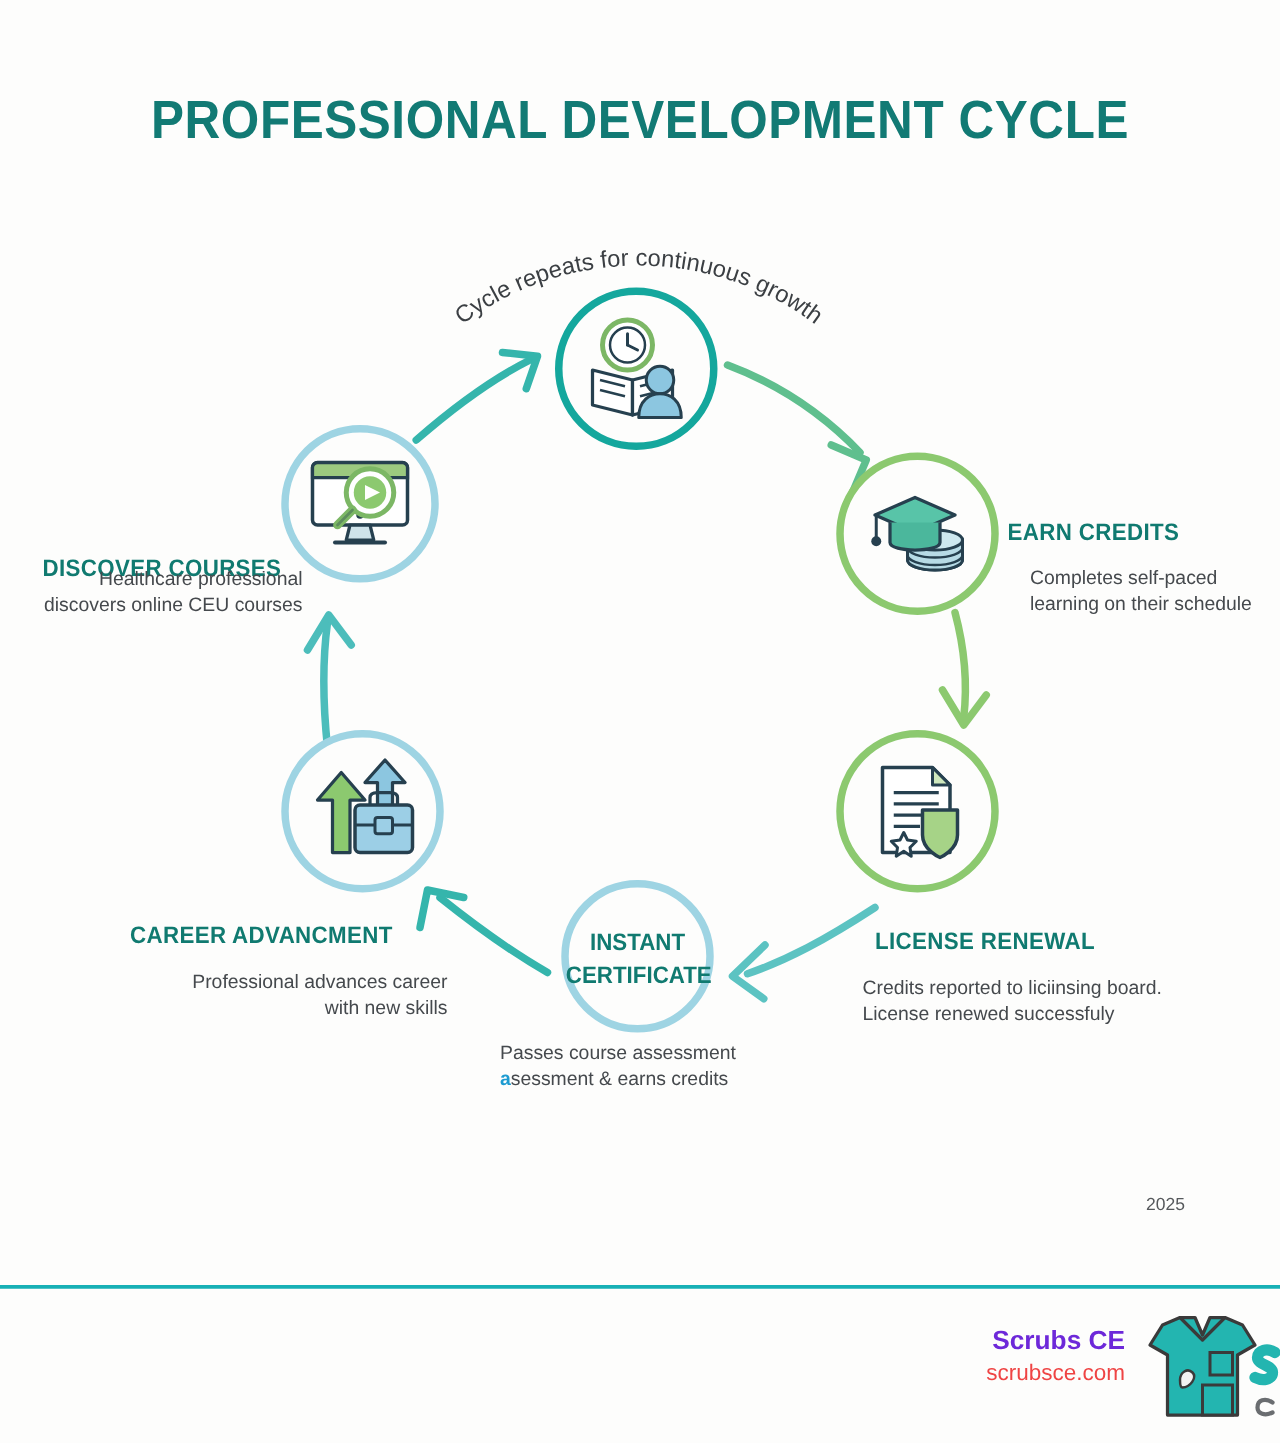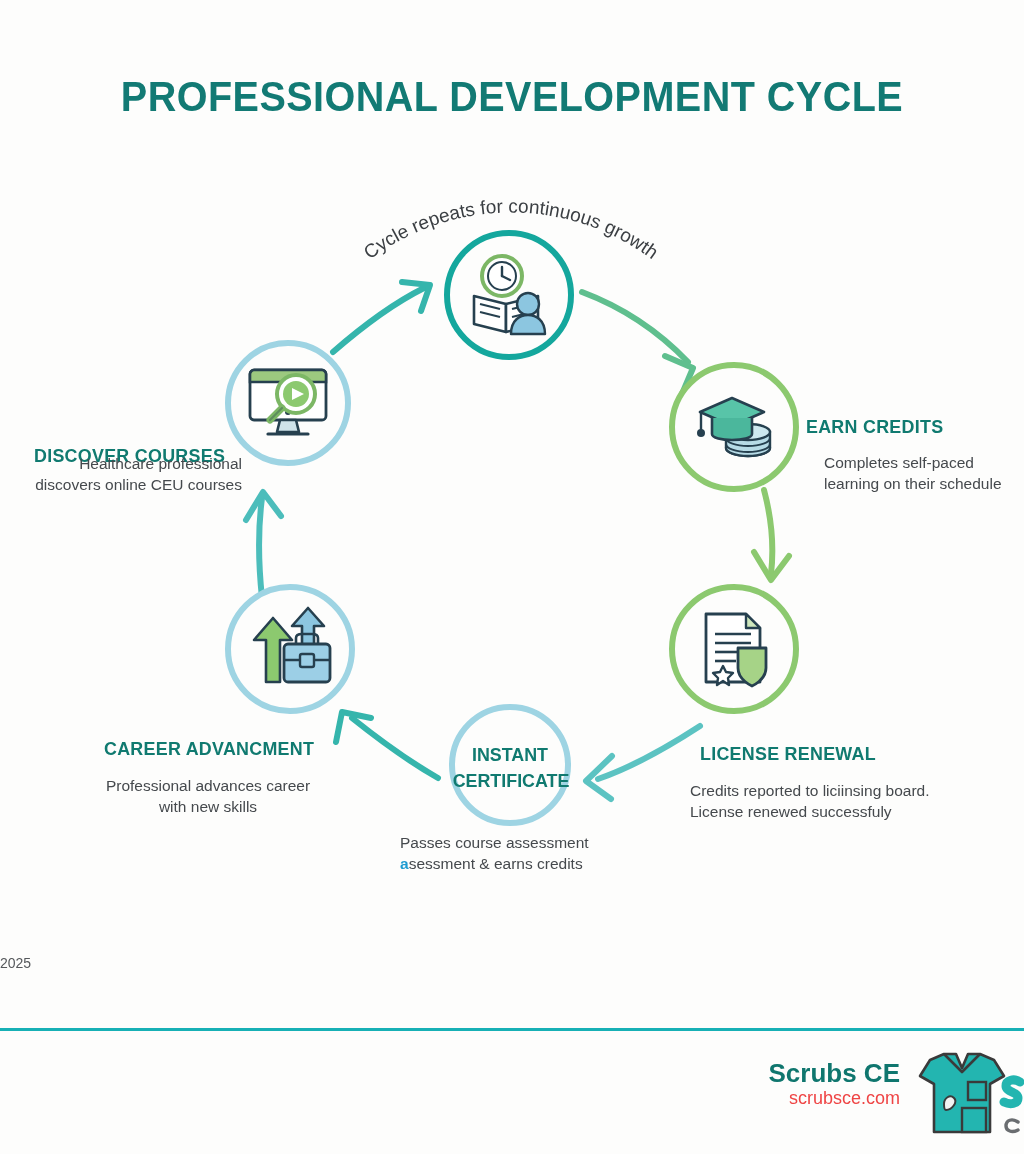--- a/index.html
+++ b/index.html
@@ -56,33 +56,33 @@
     text-align:center;
     font-weight:bold;
     font-size:19px;
     line-height:26px;
     color:#107a70;
     transform:scaleX(0.94);
   }
 
   .year{
     position:absolute;left:0;top:955px;width:948px;
-    text-align:left;font-size:14px;color:#55585b;
+    text-align:right;font-size:14px;color:#55585b;
   }
 
   .divider{
     position:absolute;left:0;top:1028px;width:1024px;height:3px;
     background:#17b0b5;
   }
 
   .brand{
     position:absolute;right:124px;top:1060px;text-align:right;
   }
   .brand-name{
-    font-weight:bold;font-size:26px;color:#0f766e;line-height:26px;
+    font-weight:bold;font-size:21px;color:#6d28d9;line-height:26px;
   }
   .brand-url{
     font-size:18px;color:#ef4444;line-height:24px;
   }
   .logo{position:absolute;right:0px;top:1048px;width:124px;height:92px;}
 </style>
 </head>
 <body>
 
 <div class="title">PROFESSIONAL DEVELOPMENT CYCLE</div>
@@ -207,21 +207,21 @@
   <div class="ring ring-blue" style="left:225px;top:584px;width:130px;height:130px;"></div>
   <svg class="node-icon" style="left:246px;top:604px;" width="88" height="88" viewBox="0 0 88 88">
     <path d="M20,78 L20,36 L8,36 L27,14 L46,36 L34,36 L34,78 Z" fill="#8cc96f" stroke="#26404f" stroke-width="2.6" stroke-linejoin="round"></path>
     <path d="M56,46 L56,22 L46,22 L62,4 L78,22 L68,22 L68,46 Z" fill="#8cc6e0" stroke="#26404f" stroke-width="2.6" stroke-linejoin="round"></path>
     <path d="M50,40 L50,34 C50,31 53,30 56,30 L66,30 C69,30 72,31 72,34 L72,40" fill="none" stroke="#26404f" stroke-width="2.6" stroke-linejoin="round"></path>
     <rect x="38" y="40" width="46" height="38" rx="4" fill="#9ccfe6" stroke="#26404f" stroke-width="2.8"></rect>
     <line x1="38" y1="56" x2="84" y2="56" stroke="#26404f" stroke-width="2.4"></line>
     <rect x="54" y="50" width="14" height="13" rx="2" fill="#9ccfe6" stroke="#26404f" stroke-width="2.4"></rect>
   </svg>
   <div class="lbl" style="left:104px;top:738px;transform-origin:left center;">CAREER ADVANCMENT</div>
-  <div class="desc" style="left:58px;top:775px;width:300px;text-align:center;">
+  <div class="desc" style="left:58px;top:775px;width:300px;text-align:right;">
     <span>Professional advances career</span><br>
     <span>with new skills</span>
   </div>
 </div>
 
 <div class="node">
   <div class="ring ring-blue" style="left:225px;top:340px;width:126px;height:126px;"></div>
   <svg class="node-icon" style="left:244px;top:364px;" width="88" height="80" viewBox="0 0 88 80">
     <rect x="6" y="6" width="76" height="50" rx="4" fill="#ffffff" stroke="#26404f" stroke-width="2.8"></rect>
     <path d="M6,10 C6,8 8,6 10,6 L78,6 C80,6 82,8 82,10 L82,18 L6,18 Z" fill="#9cc97f" stroke="#26404f" stroke-width="2.6"></path>

